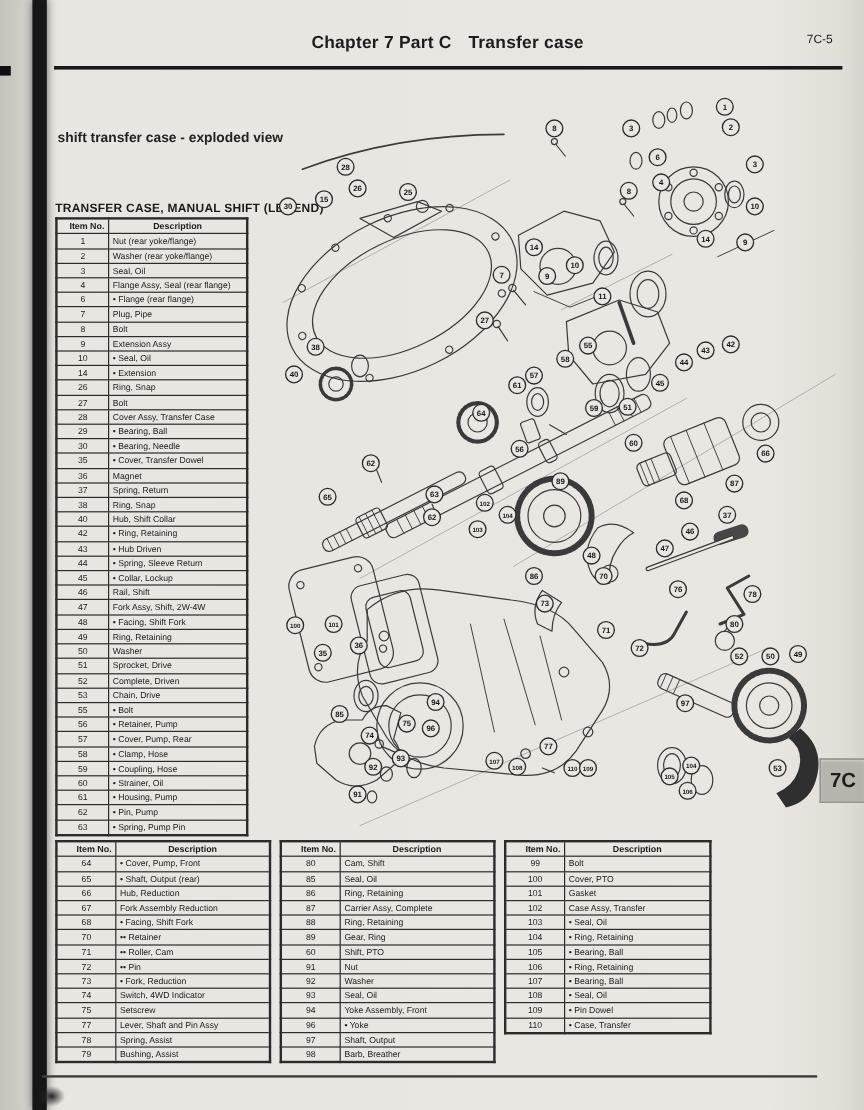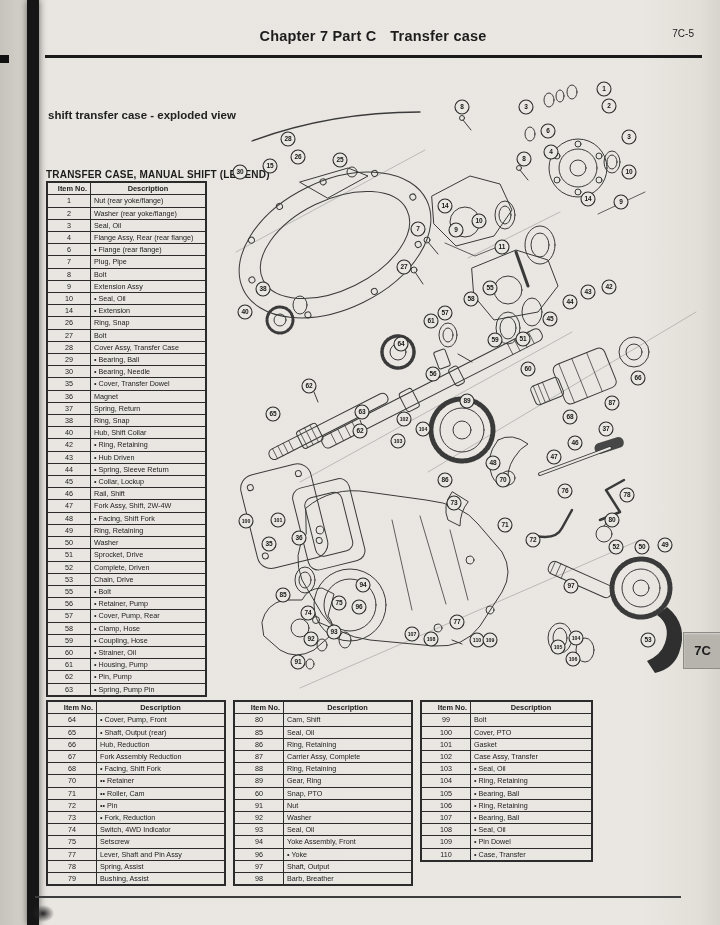--- a/index.html
+++ b/index.html
@@ -27,21 +27,21 @@
   td{font-size:7.2px;padding:2px 3px;line-height:1;white-space:nowrap;}
   .col-item{width:34px;text-align:center;}
   th.col-item{text-align:right;padding-left:5px;}
   #legend-table{position:absolute;left:46px;top:181px;width:161px;}
   #table2{position:absolute;left:46px;top:700px;width:180px;}
   #table3{position:absolute;left:233px;top:700px;width:180px;}
   #table4{position:absolute;left:420px;top:700px;width:173px;}
   #table2 .col-item,#table3 .col-item,#table4 .col-item{width:40px;}
   .tab7c{position:absolute;left:683px;top:632px;width:37px;height:35px;background:#b7b4ae;
     border:1px solid #8f8c86;border-right:none;display:flex;align-items:center;justify-content:center;
-    font-weight:bold;font-size:13px;color:#1d1d1d;box-shadow:inset 0 1px 2px rgba(255,255,255,.4);}
+    font-weight:bold;font-size:17px;color:#1d1d1d;box-shadow:inset 0 1px 2px rgba(255,255,255,.4);}
   svg{position:absolute;left:0;top:0;}
   .co{fill:#eae7e2;stroke:#2b2b2b;stroke-width:1.1;}
   .cot{font-family:"Liberation Sans",sans-serif;font-size:6.5px;font-weight:bold;text-anchor:middle;fill:#151515;}
   .cot.small{font-size:5.2px;}
 </style>
 </head>
 <body>
 
 <div class="spine"></div>
 <div class="edge-dash"></div>
@@ -73,21 +73,21 @@
       <tr>
         <td class="col-item">2</td>
         <td>Washer (rear yoke/flange)</td>
       </tr>
       <tr>
         <td class="col-item">3</td>
         <td>Seal, Oil</td>
       </tr>
       <tr>
         <td class="col-item">4</td>
-        <td>Flange Assy, Rear (rear flange)</td>
+        <td>Flange Assy, Seal (rear flange)</td>
       </tr>
       <tr>
         <td class="col-item">6</td>
         <td>• Flange (rear flange)</td>
       </tr>
       <tr>
         <td class="col-item">7</td>
         <td>Plug, Pipe</td>
       </tr>
       <tr>
@@ -325,21 +325,21 @@
       <tr>
         <td class="col-item">88</td>
         <td>Ring, Retaining</td>
       </tr>
       <tr>
         <td class="col-item">89</td>
         <td>Gear, Ring</td>
       </tr>
       <tr>
         <td class="col-item">60</td>
-        <td>Snap, PTO</td>
+        <td>Shift, PTO</td>
       </tr>
       <tr>
         <td class="col-item">91</td>
         <td>Nut</td>
       </tr>
       <tr>
         <td class="col-item">92</td>
         <td>Washer</td>
       </tr>
       <tr>

